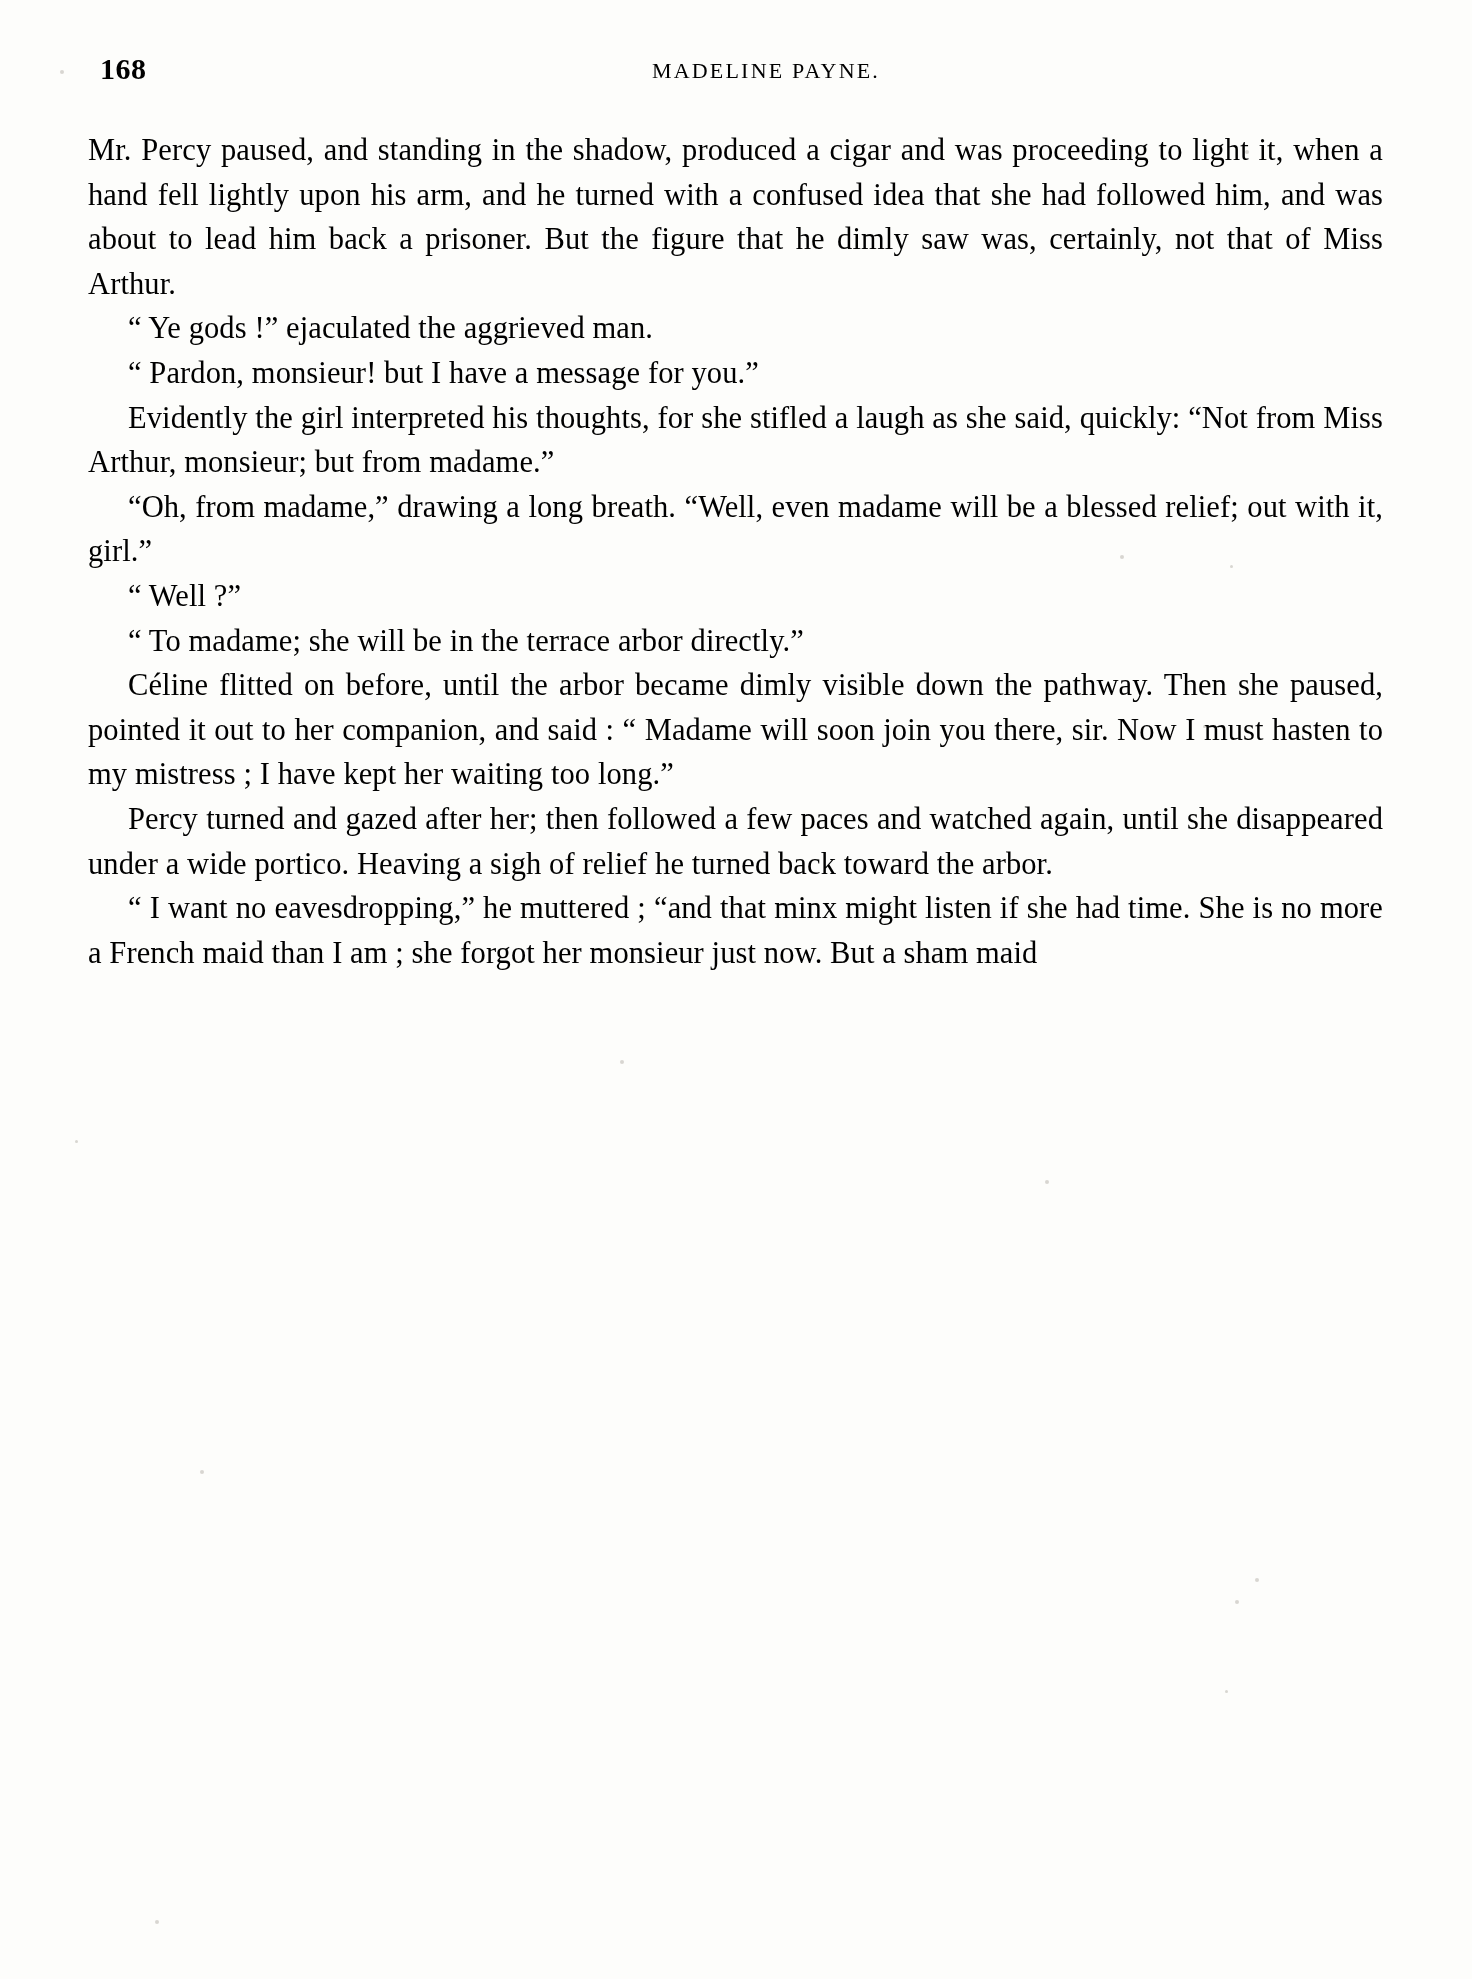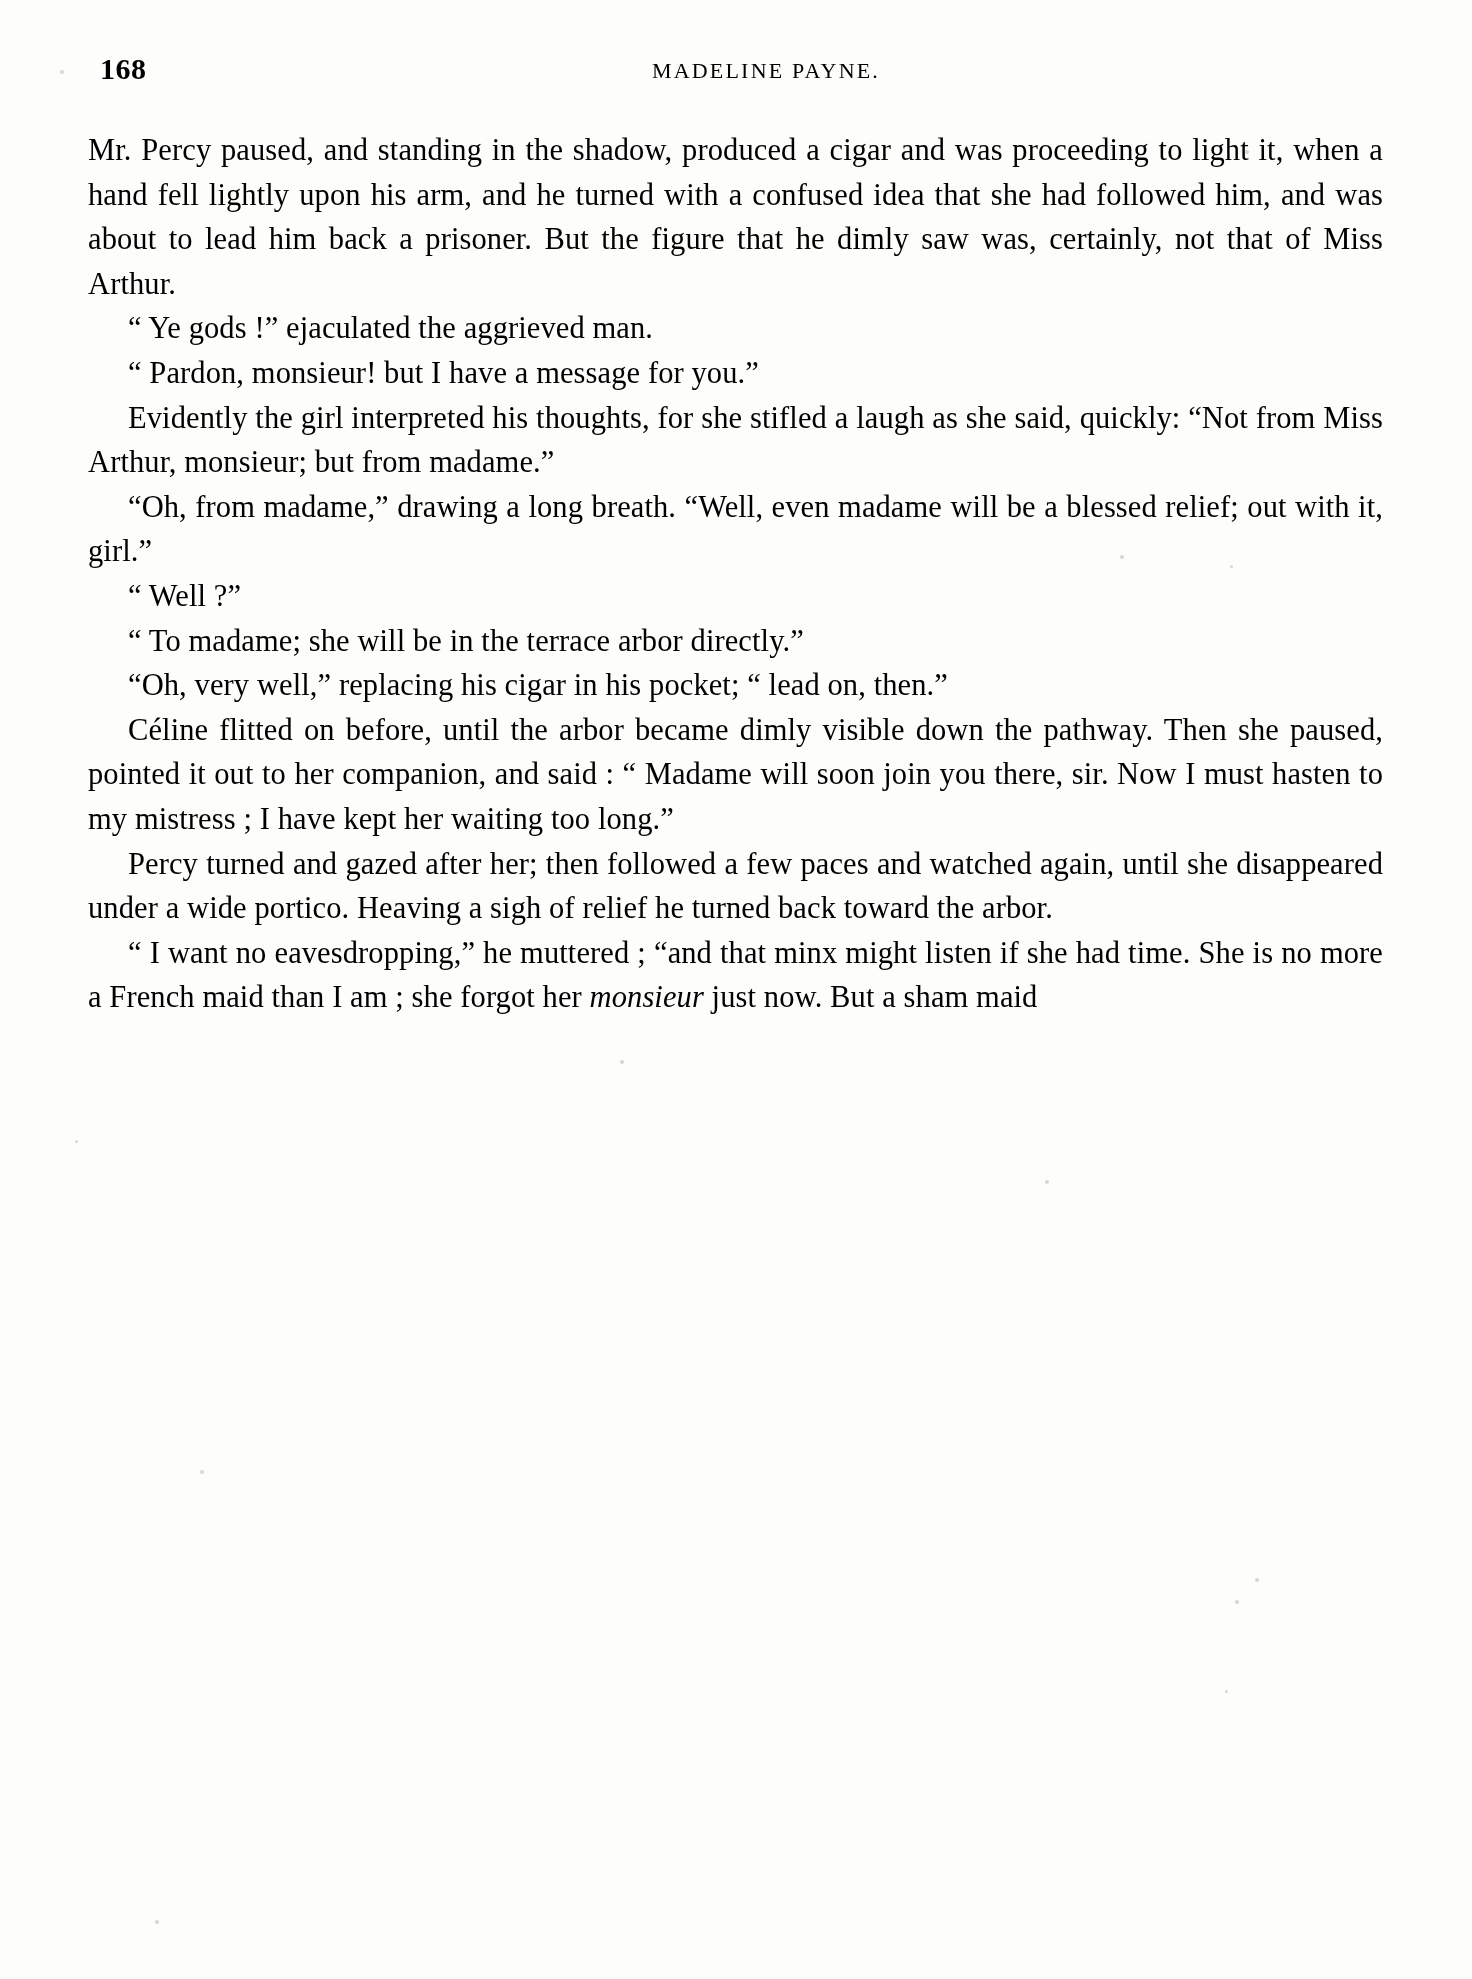--- a/index.html
+++ b/index.html
@@ -56,21 +56,20 @@
     text-justify: inter-word;
     letter-spacing: 0.1px;
   }
   p.indent {
     text-indent: 40px;
   }
   p.noindent {
     text-indent: 0;
   }
   .it {
-    font-style: italic;
   }
   
   .speck {
     position: absolute;
     background: #b9b6ae;
     border-radius: 50%;
     opacity: 0.55;
   }
 </style>
 </head>
@@ -93,21 +92,20 @@
 
     <p class="indent">Evidently the girl interpreted his thoughts, for she stifled a laugh as she said, quickly: “Not from Miss Arthur, monsieur; but from madame.”</p>
 
     <p class="indent">“Oh, from madame,” drawing a long breath.   “Well, even madame will be a blessed relief; out with it, girl.”</p>
 
 
     <p class="indent">“ Well ?”</p>
 
     <p class="indent">“ To madame; she will be in the terrace arbor directly.”</p>
 
-    <p class="indent">“Oh, very well,” replacing his cigar in his pocket; “ lead on, then.”</p>
 
     <p class="indent">Céline flitted on before, until the arbor became dimly visible down the pathway.   Then she paused, pointed it out to her companion, and said :  “ Madame will soon join you there, sir.   Now I must hasten to my mistress ;  I have kept her waiting too long.”</p>
 
 
     <p class="indent">Percy turned and gazed after her; then followed a few paces and watched again, until she disappeared under a wide portico. Heaving a sigh of relief he turned back toward the arbor.</p>
 
     <p class="indent"><span>“ I want no eavesdropping,” he muttered ; “and that minx might listen if she had time.   She is no more a French maid than I am ; she forgot her </span><span class="it">monsieur</span><span> just now.   But a sham maid</span></p>
 
   </div>
 

